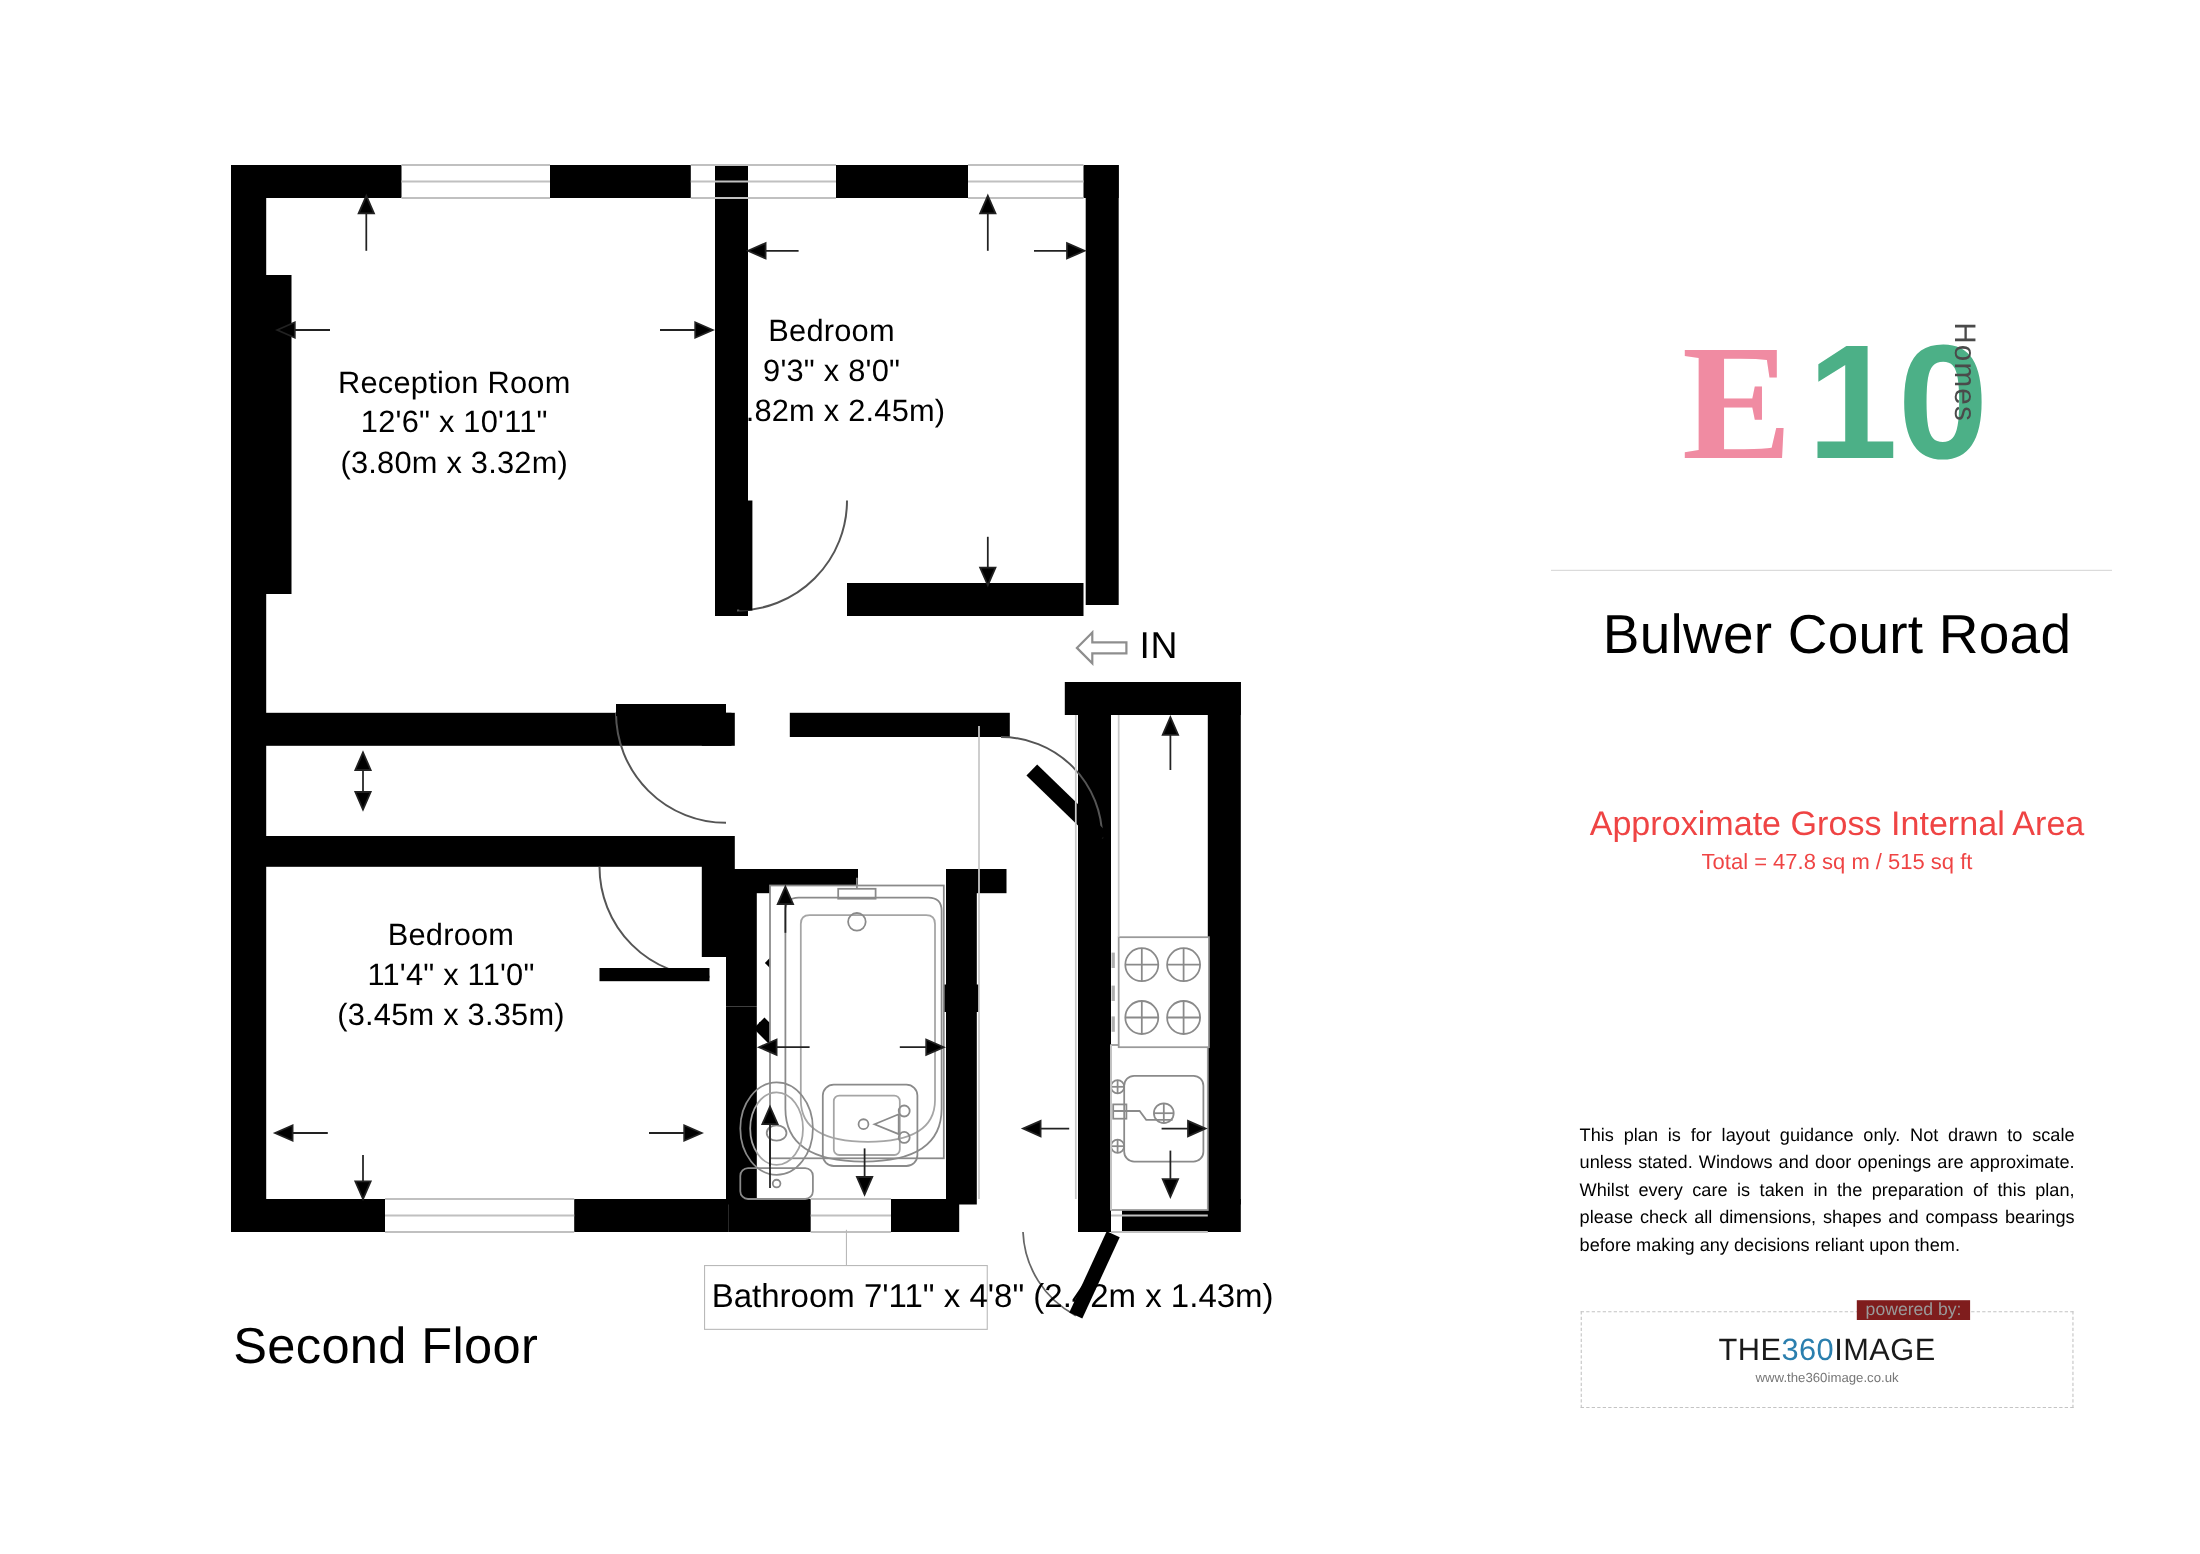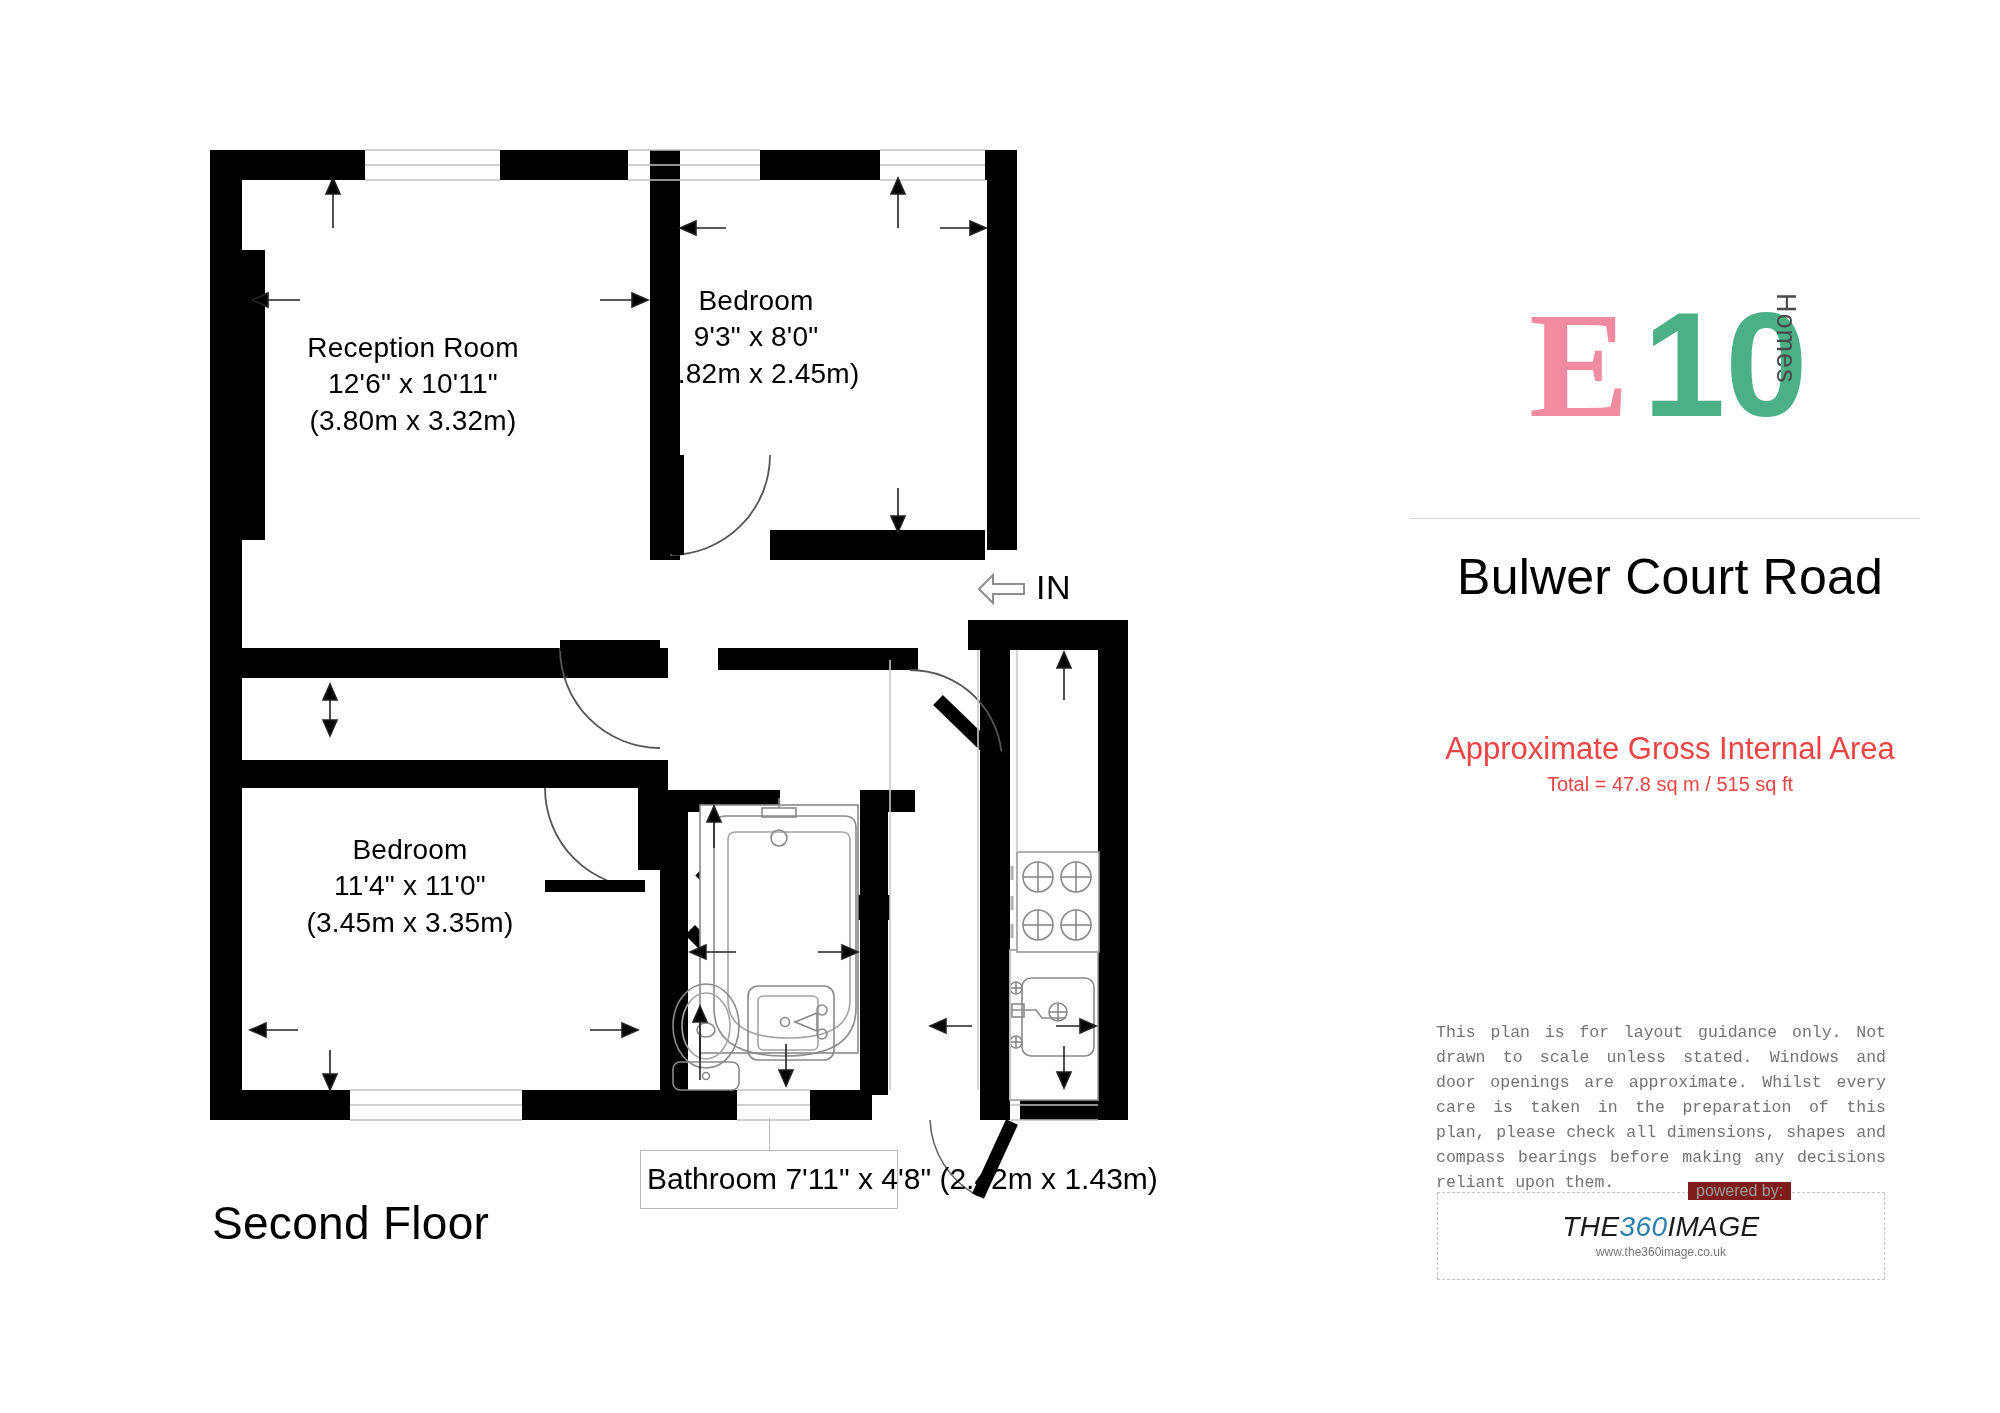--- a/index.html
+++ b/index.html
@@ -128,23 +128,22 @@
   }
   #area-heading { font-size: 31px; line-height: 1.35; }
   #area-total   { font-size: 20px; line-height: 1.45; }
 
   #disclaimer {
     position: absolute;
     left: 96px; top: 1020px;
     width: 450px;
     font-size: 16.5px;
     line-height: 1.52;
-    color: #737373;
+    color: #000000;
     text-align: justify;
-    font-family: Liberation Mono, monospace;
   }
   #disclaimer p { margin: 0; }
 
   #powered-box {
     position: absolute;
     left: 97px; top: 1192px;
     width: 448px; height: 88px;
     border: 1px dashed #c4c4c4;
   }
   #powered-label {
@@ -156,21 +155,20 @@
     color: #9a9a9a;
   }
   #powered-brand {
     position: absolute;
     left: 0; top: 18px;
     width: 100%;
     text-align: center;
     font-size: 28px;
     letter-spacing: 0.4px;
     color: #1a1a1a;
-    font-style: italic;
   }
   #powered-brand .num360 { color: #2b7fae; }
   #powered-url {
     position: absolute;
     left: 0; top: 52px;
     width: 100%;
     text-align: center;
     font-size: 12px;
     color: #777777;
   }

